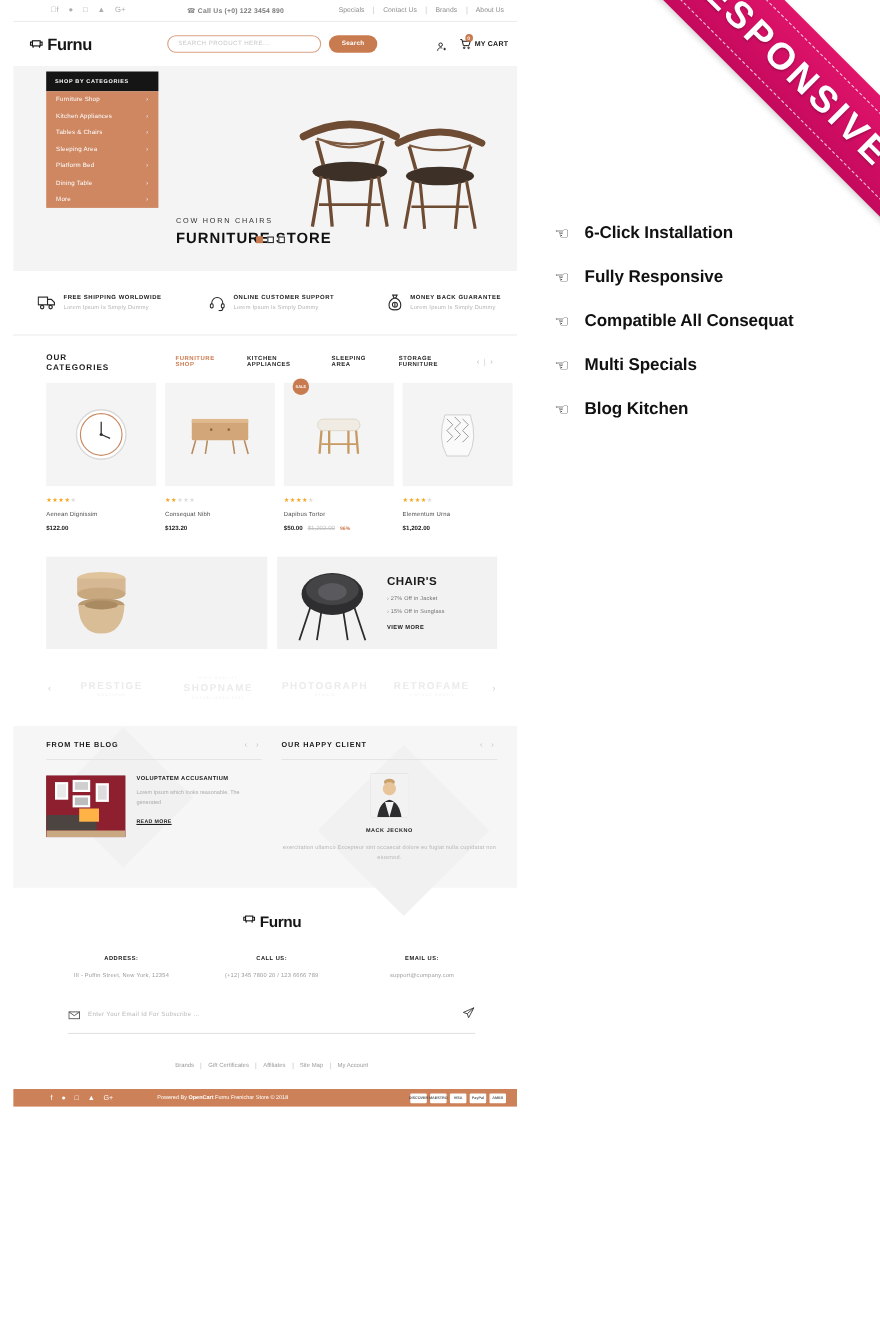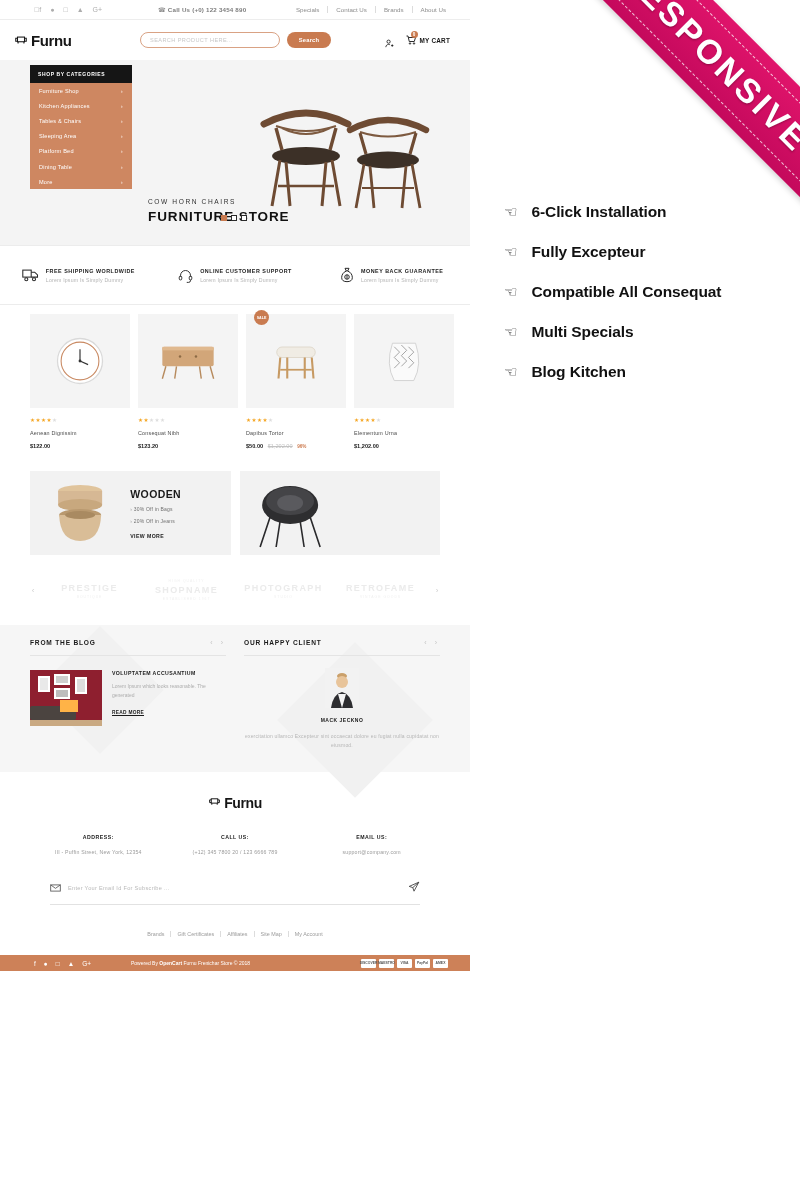--- a/index.html
+++ b/index.html
@@ -4,21 +4,21 @@
 <style>
   * { box-sizing: border-box; margin: 0; padding: 0; }
   html, body {
     width: 800px; height: 1200px;
     font-family: "Liberation Sans", sans-serif;
     background: #ffffff; overflow: hidden;
   }
   .page { position: relative; width: 800px; height: 1200px; background:#fff; }
 
   
-  .site { position: absolute; left: 0; top: 0; width: 470px; height: 1200px; background: #fff; overflow: hidden; }
+  .site { position: absolute; left: 12px; top: 0; width: 470px; height: 1200px; background: #fff; overflow: hidden; }
 
   
   .topbar { height: 20px; display: flex; align-items: center; border-bottom: 1px solid #ededed; padding: 0 12px; }
   .socials { display: flex; gap: 9px; align-items: center; width: 120px; padding-left: 22px;}
   .soc { font-size: 7px; color: #adadad; line-height: 1; }
   .callus { font-size: 6.2px; color: #8d8d8d; letter-spacing: .2px; flex: 0 0 auto; margin-left: 26px; }
   .callus b { font-weight: 700; color:#7c7c7c; }
   .topnav { margin-left: auto; display: flex; gap: 0; align-items: center; padding-right: 12px; }
   .topnav a { font-size: 6.2px; color: #8d8d8d; text-decoration: none; padding: 0 8px; border-right: 1px solid #dcdcdc; line-height: 7px; }
   .topnav a:last-child { border-right: none; padding-right: 0; }
@@ -337,20 +337,33 @@
             <circle cx="10" cy="15" r="3.4"></circle>
             <path d="M10 12v6"></path>
         </svg>
         <div class="txts">
           <div class="t">MONEY BACK GUARANTEE</div>
           <div class="s">Lorem Ipsum Is Simply Dummy</div>
         </div>
       </div>
     </div>
 
+    <div class="catbar">
+      <div class="ttl">OUR CATEGORIES</div>
+      <div class="tabs">
+        <div class="tb active">FURNITURE SHOP</div>
+        <div class="tb">KITCHEN APPLIANCES</div>
+        <div class="tb">SLEEPING AREA</div>
+        <div class="tb">STORAGE FURNITURE</div>
+      </div>
+      <div class="arrows">
+        <span>‹</span>
+        <span>›</span>
+      </div>
+    </div>
 
     <div class="products">
 
       <div class="pcard">
         <div class="pimg">
           <svg width="54" height="54" viewBox="0 0 60 60">
             <circle cx="30" cy="30" r="25" fill="#fff" stroke="#d9d9d9" stroke-width="1.4"></circle>
             <circle cx="30" cy="30" r="21" fill="none" stroke="#c98a63" stroke-width="1.2"></circle>
             <path d="M30 30 L30 17 M30 30 L39 34" stroke="#333" stroke-width="1.3" fill="none"></path>
             <circle cx="30" cy="30" r="1.6" fill="#333"></circle>
@@ -418,36 +431,36 @@
         <div class="pimgbox">
           <svg width="100%" height="100%" viewBox="0 0 100 84">
             <ellipse cx="50" cy="20" rx="22" ry="6" fill="#e0c49c"></ellipse>
             <rect x="28" y="20" width="44" height="14" fill="#d6b894"></rect>
             <ellipse cx="50" cy="34" rx="22" ry="6" fill="#c8a87e"></ellipse>
             <ellipse cx="50" cy="44" rx="21" ry="6" fill="#b9996f"></ellipse>
             <path d="M29 44 q1 26 21 26 q20 0 21 -26" fill="#d9bd97"></path>
             <ellipse cx="50" cy="44" rx="15" ry="4" fill="#a98a61"></ellipse>
           </svg>
         </div>
-        <div class="ptext">
-          <div class="ph">WOODEN</div>
-          <div class="pli">30% Off in Bags</div>
-          <div class="pli">20% Off in Jeans</div>
-          <div class="pmore">VIEW MORE</div>
-        </div>
       </div>
 
       <div class="promo">
         <div class="pimgbox">
           <svg width="100%" height="100%" viewBox="0 0 100 84">
             <ellipse cx="50" cy="34" rx="28" ry="19" fill="#2e2e30"></ellipse>
             <ellipse cx="50" cy="30" rx="24" ry="14" fill="#444447"></ellipse>
             <ellipse cx="50" cy="32" rx="13" ry="8" fill="#5a5a5e"></ellipse>
             <path d="M30 46 L20 76 M70 46 L80 76 M40 50 L36 76 M60 50 L64 76" stroke="#2a2a2c" stroke-width="1.6" fill="none"></path>
           </svg>
+        </div>
+        <div class="ptext">
+          <div class="ph">CHAIR'S</div>
+          <div class="pli">27% Off in Jacket</div>
+          <div class="pli">15% Off in Sunglass</div>
+          <div class="pmore">VIEW MORE</div>
         </div>
       </div>
     </div>
 
     <div class="brands">
       <div class="ar">‹</div>
       <div class="brand">
         <div class="bt"></div>
         <div class="bn">PRESTIGE</div>
         <div class="bs">BOUTIQUE</div>
@@ -604,21 +617,21 @@
       <span>RESPONSIVE</span>
     </div>
 
     <div class="feats">
       <div class="feat">
         <span class="fi">☞</span>
         <span class="fl">6-Click Installation</span>
       </div>
       <div class="feat">
         <span class="fi">☞</span>
-        <span class="fl">Fully Excepteur</span>
+        <span class="fl">Fully Responsive</span>
       </div>
       <div class="feat">
         <span class="fi">☞</span>
         <span class="fl">Compatible All Consequat</span>
       </div>
       <div class="feat">
         <span class="fi">☞</span>
         <span class="fl">Multi Specials</span>
       </div>
       <div class="feat">

